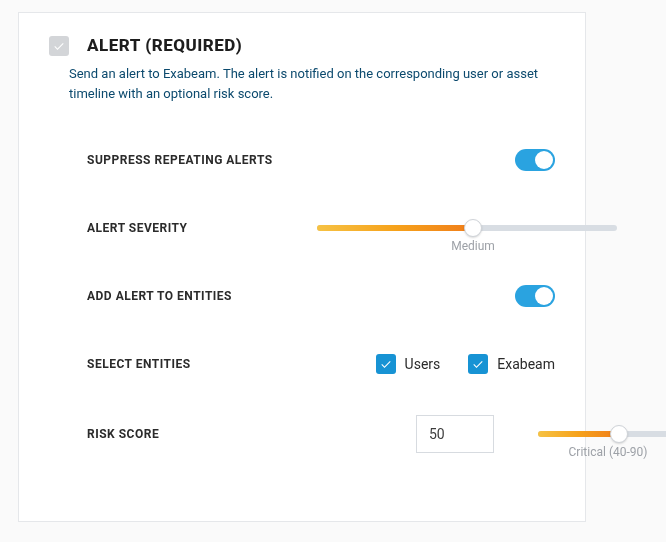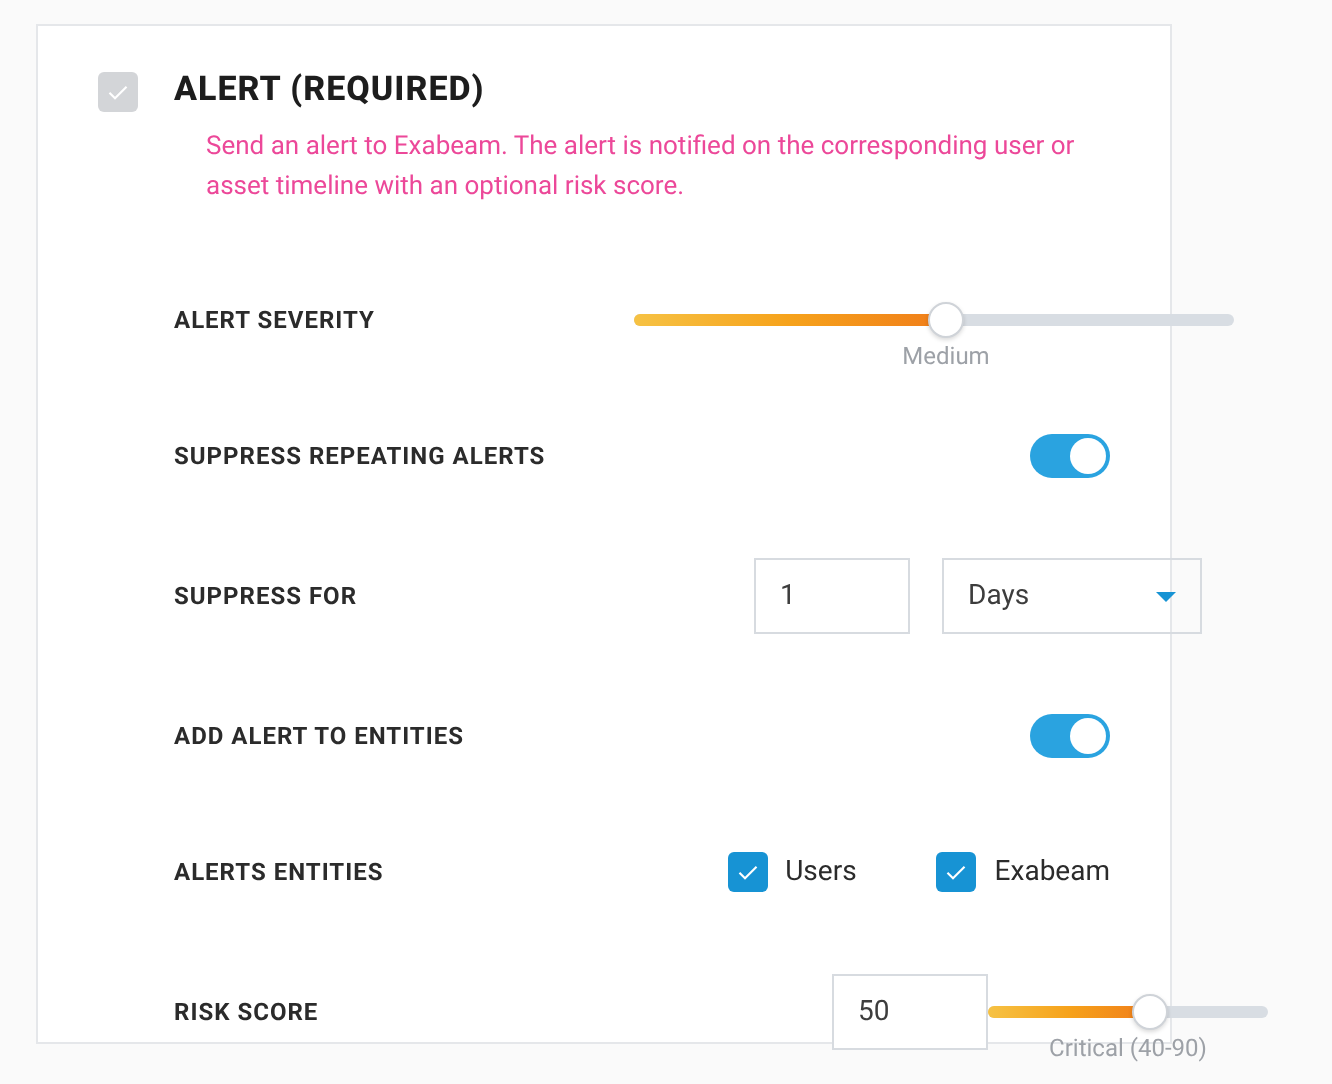--- a/index.html
+++ b/index.html
@@ -14,21 +14,21 @@
     position: relative;
   }
   .hdr { display: flex; align-items: flex-start; gap: 18px; }
   .hdr-check {
     width: 20px; height: 20px; background: #d3d5d8; border-radius: 3px;
     display: flex; align-items: center; justify-content: center; flex: none;
     margin-top: 1px;
   }
   .hdr-check svg { width: 12px; height: 12px; fill: #fff; }
   .title { font-size: 17px; font-weight: 800; letter-spacing: 0.5px; color: #1d1d1d; }
-  .desc { font-size: 13px; color: #ec4899; margin: 8px 0 0 54px; line-height: 1.5; max-width: 520px; }
+  .desc { font-size: 13px; color: #0c4a6e; margin: 8px 0 0 20px; line-height: 1.5; max-width: 520px; }
   .body { margin: 40px 0 0 38px; }
   .row { display: flex; align-items: center; margin-bottom: 34px; min-height: 34px; }
   .row:last-child { margin-bottom: 0; gap: 39px; }
   .label { font-size: 12px; font-weight: 700; letter-spacing: 0.5px; color: #2b2b2b; width: 230px; flex: none; }
   .ctrl { flex: 1; display: flex; align-items: center; justify-content: flex-end; position: relative; }
   
   .slider { width: 300px; position: relative; }
   .track { position: relative; height: 6px; border-radius: 4px; background: #d8dde3; }
   .fill { position: absolute; left:0; top:0; height:6px; border-radius:4px 0 0 4px;
           background: linear-gradient(90deg,#f6c244 0%,#f6a21b 50%,#f07d1a 100%); }
@@ -41,90 +41,80 @@
   .toggle .knob { position:absolute; width:18px; height:18px; border-radius:50%; background:#fff; top:2px; right:2px; }
   
   .text-input { width:78px; height:38px; border:1px solid #d7dbe0; font-size:14px; color:#3d3d3d;
                 padding:0 12px; background:#fff; }
   
   .select { width:130px; height:38px; border:1px solid #d7dbe0; display:flex; align-items:center;
             justify-content:space-between; padding:0 12px; margin-left:16px; font-size:14px; color:#3d3d3d; cursor:pointer;}
   .caret { width:0; height:0; border-left:5px solid transparent; border-right:5px solid transparent;
            border-top:5px solid #1793d4; }
   
-  .cb-group { display:flex; gap:40px; }
+  .cb-group { display:flex; gap:28px; }
   .cb-item { display:flex; align-items:center; gap:9px; }
   .cb { width:20px; height:20px; background:#1793d4; border-radius:3px; display:flex; align-items:center; justify-content:center;}
   .cb svg { width:12px; height:12px; fill:#fff; }
   .cb-text { font-size:14px; color:#2b2b2b; }
   
-  .risk-ctrl .text-input { }
+  .risk-ctrl .text-input { margin-right:44px; }
   .mini-slider { width:140px; position:relative; }
 </style>
 </head>
 <body>
 
 <div class="card">
 
   <div class="hdr">
     <div class="hdr-check">
       <svg viewBox="0 0 16 16">
           <path d="M6 11.2 2.8 8l-1 1L6 13.2 14.2 5l-1-1z"></path>
         </svg>
     </div>
     <div class="title">ALERT (REQUIRED)</div>
   </div>
   <div class="desc">Send an alert to Exabeam. The alert is notified on the corresponding user or asset timeline with an optional risk score.</div>
 
   <div class="body">
 
     <div class="row">
+      <div class="label">SUPPRESS REPEATING ALERTS</div>
+      <div class="ctrl">
+        <div class="toggle">
+          <div class="knob"></div>
+        </div>
+      </div>
+    </div>
+
+    <div class="row">
       <div class="label">ALERT SEVERITY</div>
       <div class="ctrl">
         <div class="slider" style="height:6px;">
           <div class="track">
             <div class="fill" id="sev-fill" style="width: 52%;"></div>
             <div class="thumb" id="sev-thumb" style="left: 52%;"></div>
           </div>
           <div class="slabel" id="sev-slabel" style="left: 52%;">Medium</div>
         </div>
       </div>
     </div>
 
-    <div class="row">
-      <div class="label">SUPPRESS REPEATING ALERTS</div>
-      <div class="ctrl">
-        <div class="toggle">
-          <div class="knob"></div>
-        </div>
-      </div>
-    </div>
-
-    <div class="row">
-      <div class="label">SUPPRESS FOR</div>
-      <div class="ctrl" style="justify-content:flex-start; margin-left:60px;">
-        <input class="text-input" value="1" style="">
-        <div class="select">
-          <span>Days</span>
-          <span class="caret"></span>
-        </div>
-      </div>
-    </div>
 
     <div class="row">
       <div class="label">ADD ALERT TO ENTITIES</div>
       <div class="ctrl">
         <div class="toggle">
           <div class="knob"></div>
         </div>
       </div>
     </div>
 
     <div class="row">
-      <div class="label">ALERTS ENTITIES</div>
+      <div class="label">SELECT ENTITIES</div>
       <div class="ctrl">
         <div class="cb-group">
           <div class="cb-item">
             <div class="cb">
               <svg viewBox="0 0 16 16">
                   <path d="M6 11.2 2.8 8l-1 1L6 13.2 14.2 5l-1-1z"></path>
                 </svg>
             </div>
             <span class="cb-text">Users</span>
           </div>

